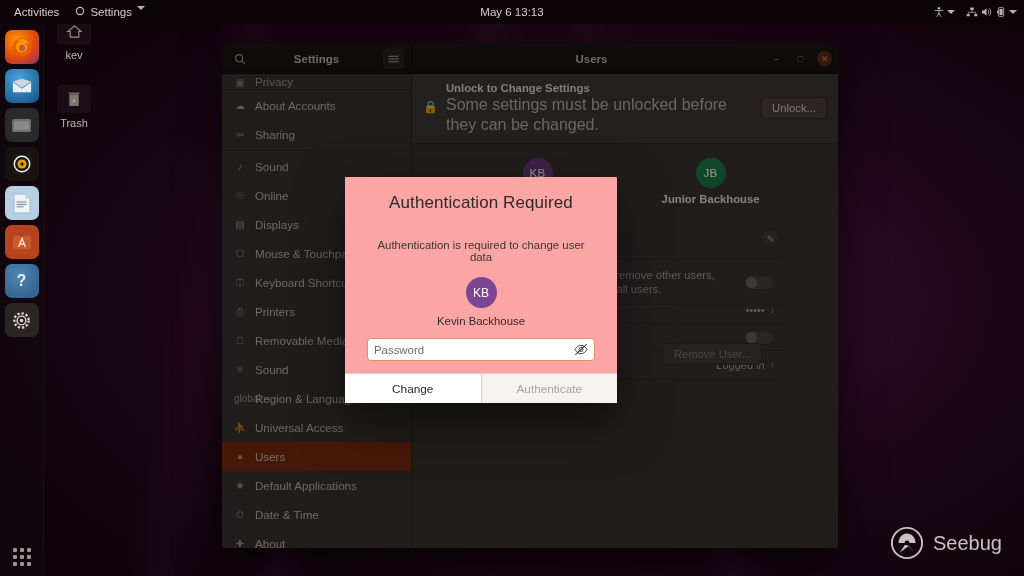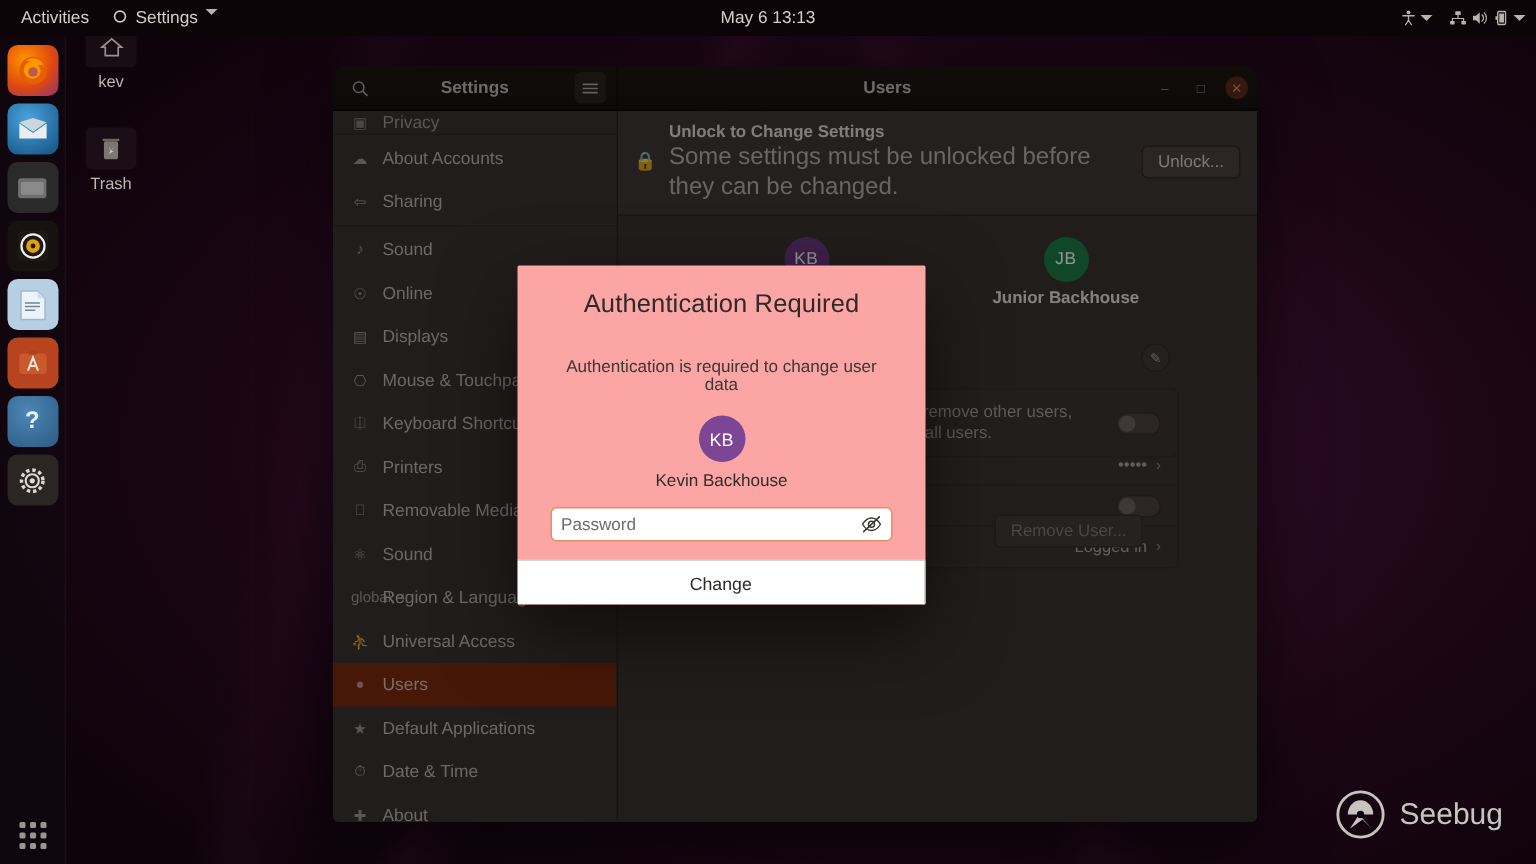--- a/index.html
+++ b/index.html
@@ -588,20 +588,21 @@
         <svg width="14" height="13" viewBox="0 0 16 14">
           <path d="M1.2 7 C3.2 3.6 5.6 2.2 8 2.2 C10.4 2.2 12.8 3.6 14.8 7 C12.8 10.4 10.4 11.8 8 11.8 C5.6 11.8 3.2 10.4 1.2 7 z" fill="none" stroke="#3a3735" stroke-width="1.1"></path>
           <circle cx="8" cy="7" r="2.3" fill="none" stroke="#3a3735" stroke-width="1.1"></circle>
           <path d="M2 12.6 L14 1.4" stroke="#3a3735" stroke-width="1.2" stroke-linecap="round"></path>
         </svg>
       </span>
     </div>
   </div>
   <div id="auth-actions">
     <div class="auth-btn" id="btn-cancel">Change</div>
+    <div class="auth-btn" id="btn-auth">Authenticate</div>
   </div>
 </div>
 
 <div id="watermark">
   <svg width="34" height="34" viewBox="0 0 36 36">
     <circle cx="18" cy="18" r="16" fill="none" stroke="#d8d4d1" stroke-width="2"></circle>
     <path d="M18 8 C23 8 27 12.5 27 18 L9 18 C9 12.5 13 8 18 8 z" fill="#d8d4d1"></path>
     <path d="M17 18 L10.5 28 L19.5 21.5 L26 28 z" fill="#d8d4d1"></path>
     <circle cx="18" cy="18" r="2.6" fill="#0b0308"></circle>
   </svg>

